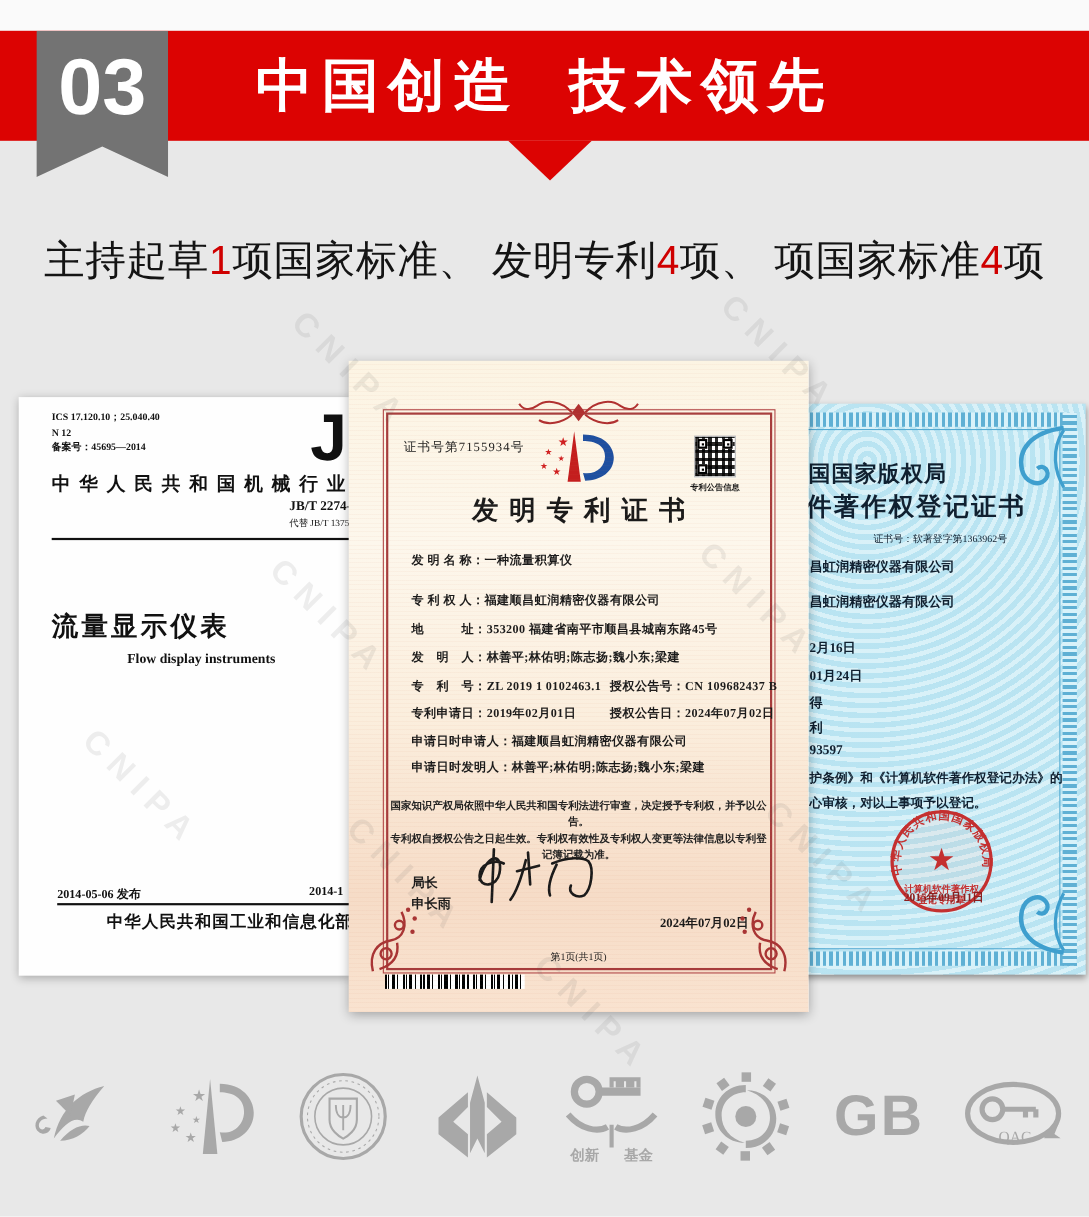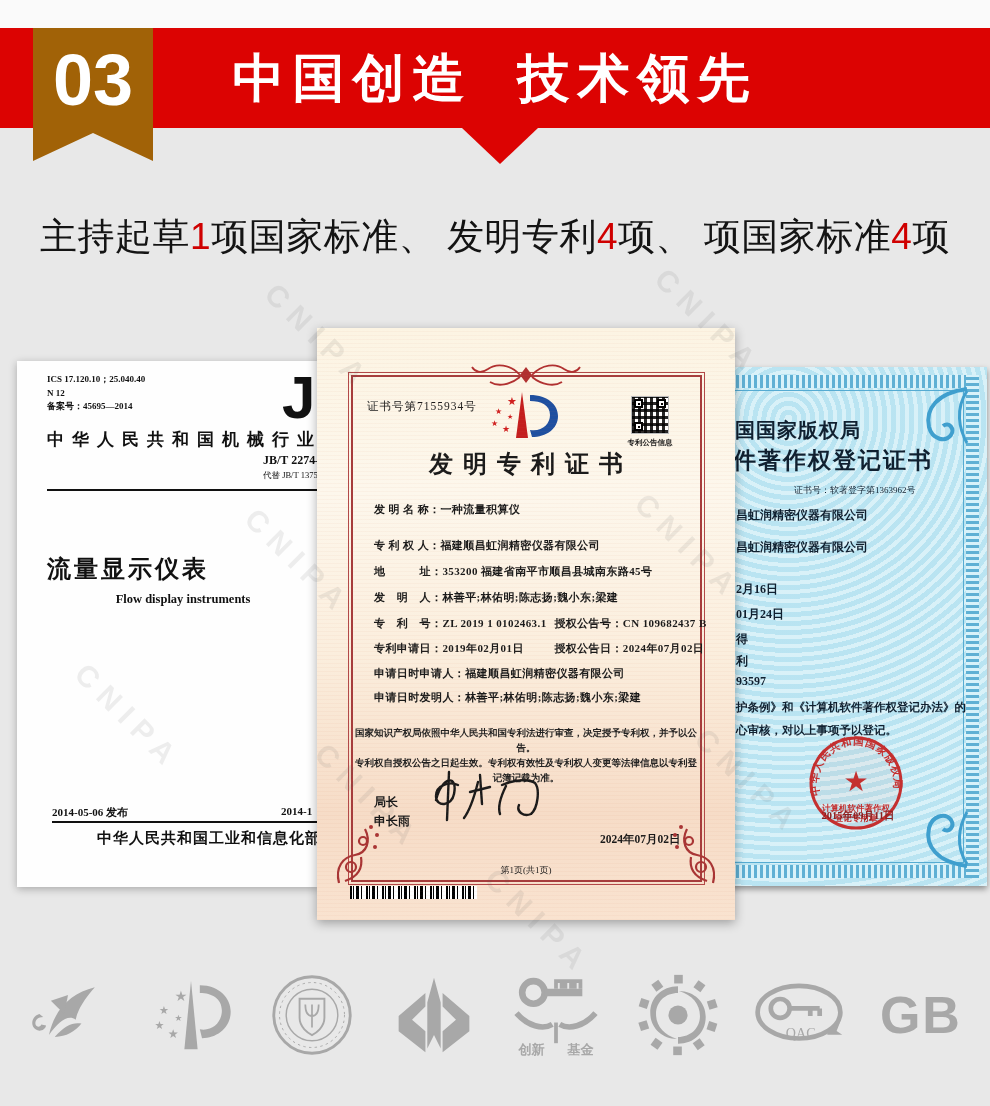--- a/index.html
+++ b/index.html
@@ -6,21 +6,21 @@
   body{font-family:"Liberation Sans",sans-serif;}
   #stage{position:relative;width:990px;height:1106px;background:#e8e8e8;overflow:hidden;}
   #top-strip{position:absolute;left:0;top:0;width:990px;height:28px;background:#fafafa;}
 
   
   #banner{position:absolute;left:0;top:28px;width:990px;height:100px;background:#dc0302;z-index:10;}
   #banner-title{position:absolute;left:0;top:0;width:100%;height:100px;line-height:100px;text-align:center;
     color:#fff;font-size:52px;font-weight:bold;letter-spacing:8px;white-space:pre;}
   #banner-tri{position:absolute;left:462px;top:128px;width:0;height:0;z-index:10;
     border-left:38px solid transparent;border-right:38px solid transparent;border-top:36px solid #dc0302;}
-  #ribbon{position:absolute;left:33px;top:28px;width:120px;height:133px;background:#a16207;z-index:11;
+  #ribbon{position:absolute;left:33px;top:28px;width:120px;height:133px;background:#737373;z-index:11;
     clip-path:polygon(0 0,100% 0,100% 100%,50% 79%,0 100%);}
   #ribbon-num{display:block;width:100%;text-align:center;color:#fff;font-size:72px;font-weight:800;line-height:104px;}
 
   
   #subtitle{position:absolute;left:0;top:212px;width:990px;text-align:center;font-size:37px;color:#141414;
     white-space:nowrap;letter-spacing:.5px;}
   #subtitle .red{color:#cf0000;}
 
   
   .wm{position:absolute;z-index:4;pointer-events:none;font-weight:bold;font-size:30px;letter-spacing:9px;
@@ -349,27 +349,27 @@
             <rect x="-4" y="-42" width="9" height="9" transform="rotate(288)"></rect>
             <rect x="-4" y="-42" width="9" height="9" transform="rotate(324)"></rect>
           </g>
           <path d="M45,15 C28,15 16,27 16,43 C16,58 28,70 44,70 C30,66 22,56 22,44 C22,31 32,22 45,22 Z"></path>
           <path d="M45,75 C62,75 74,63 74,47 C74,32 62,20 46,20 C60,24 68,34 68,46 C68,59 58,68 45,68 Z"></path>
           <circle cx="45" cy="45" r="10"></circle>
         </g>
       </svg>
     </div>
     <div class="logo">
+      <span id="gb-text">GB</span>
+    </div>
+    <div class="logo">
       <svg width="96" height="72" viewBox="0 0 100 74">
         <g fill="none" stroke="#a8a8a8">
           <ellipse cx="50" cy="34" rx="44" ry="28" stroke-width="5"></ellipse>
           <circle cx="30" cy="30" r="10" stroke-width="5"></circle>
           <path d="M40,30 h32 M62,30 v8 M72,30 v8" stroke-width="5"></path>
         </g>
         <text x="36" y="62" font-size="15" fill="#a8a8a8" font-family="Liberation Serif,serif">QAC</text>
         <polygon points="82,52 94,44 90,54 96,58 80,58" fill="#a8a8a8"></polygon>
       </svg>
     </div>
-    <div class="logo">
-      <span id="gb-text">GB</span>
-    </div>
   </div>
 </div>
 
 </body></html>

